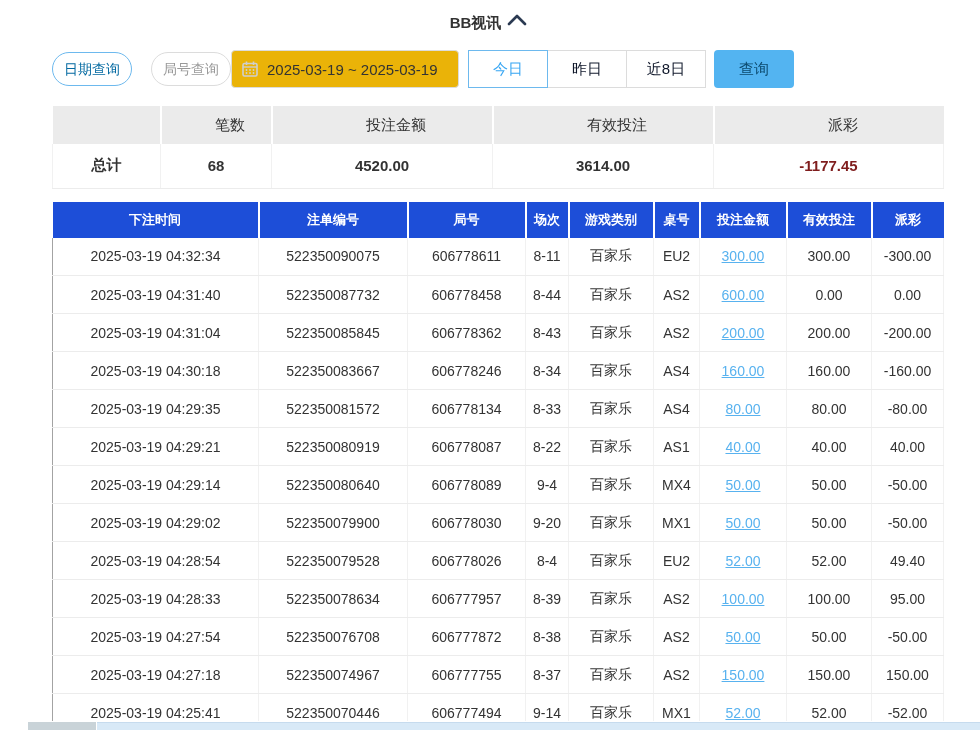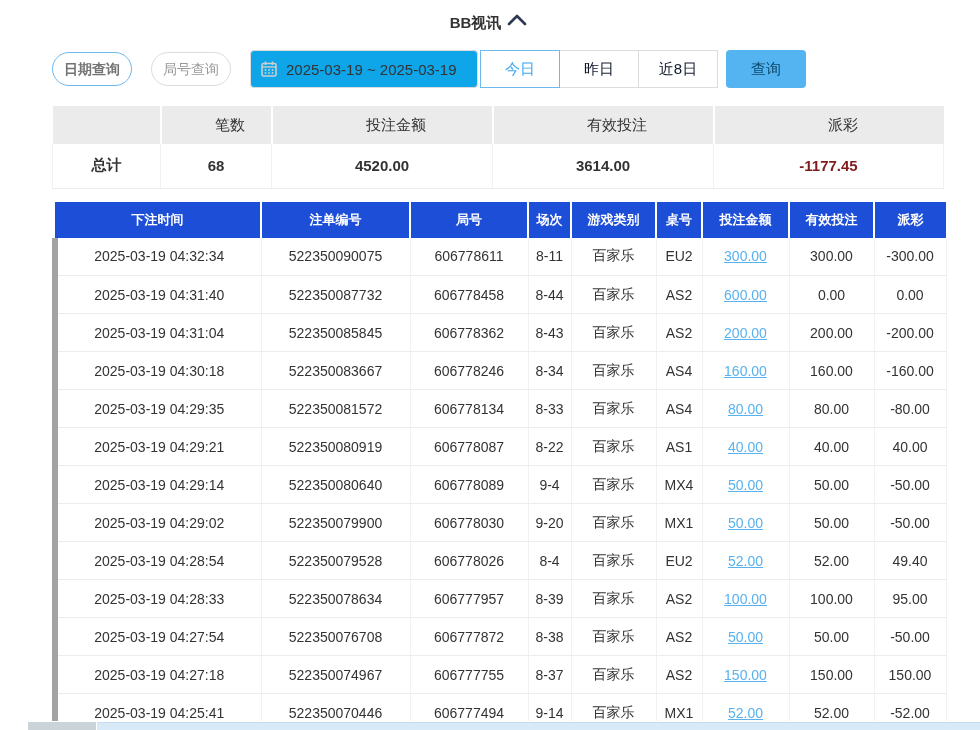--- a/index.html
+++ b/index.html
@@ -9,27 +9,27 @@
 
   
   .title-row { display:flex; justify-content:center; align-items:flex-start; height: 38px; }
   .page-title { font-size: 15px; font-weight: bold; color:#333; padding-top: 2px; }
   .collapse-btn { background:none; border:none; cursor:pointer; padding: 2px 6px; }
 
   
   .toolbar { display:flex; align-items:center; margin-left: 12px; height: 38px; }
   .pill { width: 80px; height: 34px; line-height: 32px; text-align:center; background:#fff;
     border:1px solid #dcdcdc; border-radius: 17px; font-size: 14px; color:#999; cursor:pointer; }
-  .pill.active { border-color:#6db9ee; color:#737373; font-weight:bold; }
+  .pill.active { border-color:#6db9ee; color:#0369a1; font-weight:normal; }
   .pill + .pill { margin-left: 19px; }
-  .date-box { display:flex; align-items:center; width: 228px; height: 38px; margin-left: 19px;
-    border:1px solid #dcdcdc; border-radius: 4px; padding: 0 10px; background:#0ea5e9; cursor:pointer; }
+  .date-box { display:flex; align-items:center; width: 228px; height: 38px; 
+    border:1px solid #dcdcdc; border-radius: 4px; padding: 0 10px; background:#eab308; cursor:pointer; }
   .date-box .cal { margin-right: 9px; display:flex; }
   .date-box .date-text { font-size: 15px; color:#333; white-space:nowrap; }
-  .seg-group { display:flex; margin-left: 2px; }
+  .seg-group { display:flex; margin-left: 9px; }
   .seg { width: 80px; height: 38px; background:#fff; border:1px solid #dcdcdc; font-size: 15px;
     color:#0f172a; cursor:pointer; }
   .seg + .seg { margin-left: -1px; }
   .seg.active { border-color:#6db9ee; color:#38a6f3; position:relative; z-index:2; }
   .search-btn { width: 80px; height: 38px; margin-left: 8px; background:#53b4f1; color:#0c4a6e;
     border:none; border-radius: 4px; font-size: 15px; cursor:pointer; }
 
   
   table { border-collapse: collapse; table-layout: fixed; margin-left: 12px; }
   td, th { text-align:center; overflow:hidden; white-space:nowrap; }
@@ -44,21 +44,21 @@
   .summary-table td:first-child { border-left: 1px solid #f1f1f1; }
   .summary-table td:last-child { border-right: 1px solid #f1f1f1; }
 
   
   .detail-table { margin-top: 13px; width: 891px; }
   .detail-table th { background:#1d4ed8; color:#fff; height: 36px; font-size: 13px;
     font-weight: bold; border-right: 2px solid #fff; }
   .detail-table th:last-child { border-right:none; }
   .detail-table td { height: 38px; font-size: 14px; color:#333; background:#fff;
     border-bottom: 1px solid #ececec; border-right: 1px solid #f1f1f1; }
-  .detail-table td:first-child { border-left: 6px solid #a3a3a3; margin-left: 42px; }
+  .detail-table td:first-child { border-left: 1px solid #a3a3a3; margin-left: 42px; }
   .neg { color:#7f1d1d; }
   a.amount-link { color:#58b2ef; text-decoration: underline; cursor:pointer; }
 
   
   .hscroll { position:absolute; left:0; right:0; bottom:0; height: 9px; background:#fff; }
   .hscroll .track { position:absolute; left: 97px; right: 0; top: 1px; bottom: 0;
     background:#d8e9f7; border-top: 1px solid #c6dbee; }
   .hscroll .thumb { position:absolute; left: 28px; width: 68px; top: 1px; height: 8px;
     background:#c9d3d8; cursor:grab; }
 </style>

